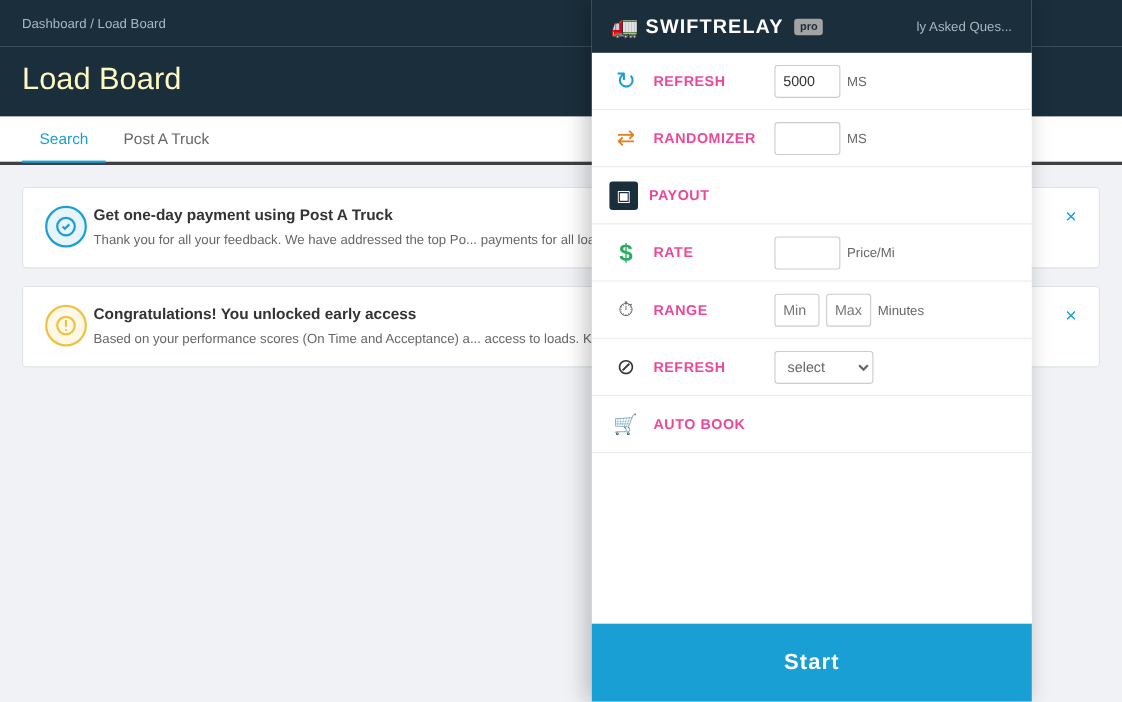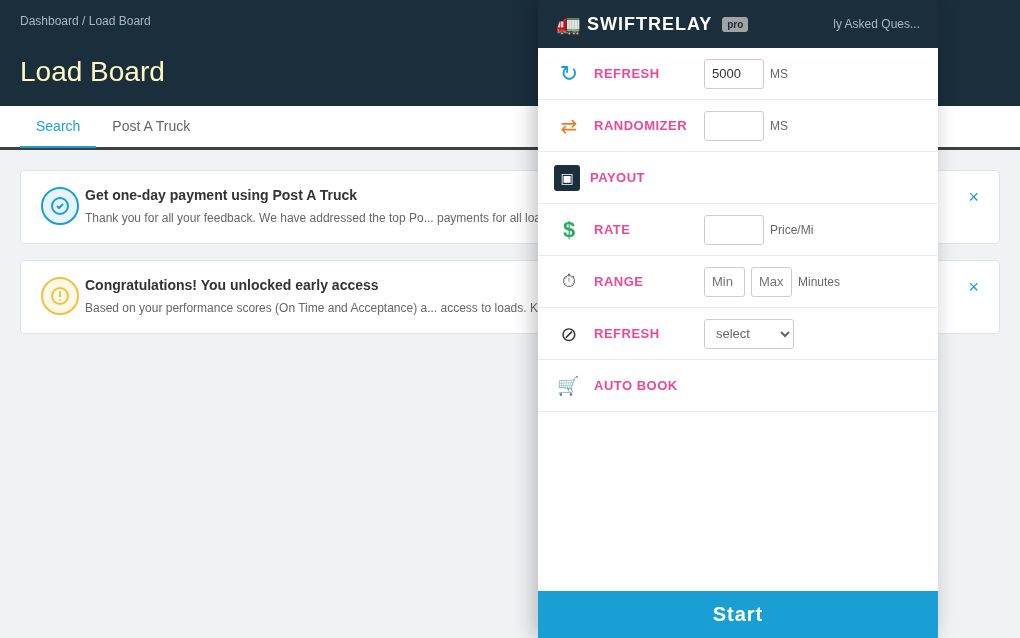--- a/index.html
+++ b/index.html
@@ -229,21 +229,21 @@
       font-weight: 700;
     }
 
     
     .start-btn {
       background: #1a9fd4;
       color: #fff;
       font-size: 20px;
       font-weight: 600;
       text-align: center;
-      padding: 12px;
+      padding: 24px;
       cursor: pointer;
       letter-spacing: 1px;
       border: none;
       width: 100%;
     }
 
     
     .icon-refresh { color: #1a9fd4; }
   </style>
 </head>

